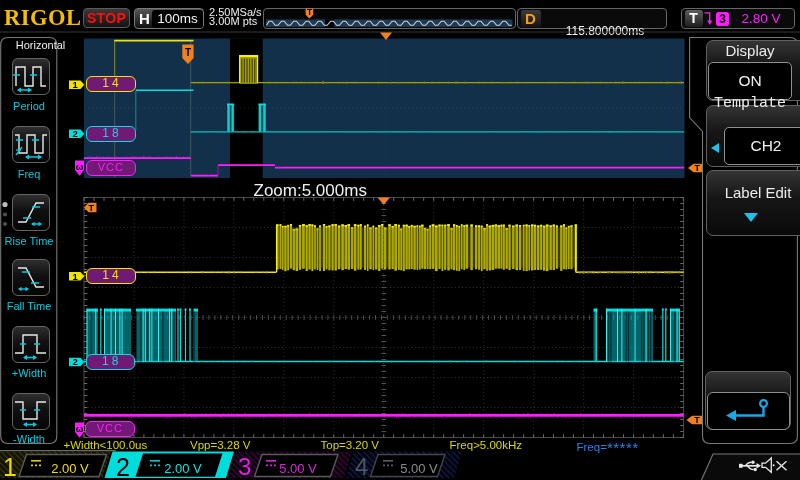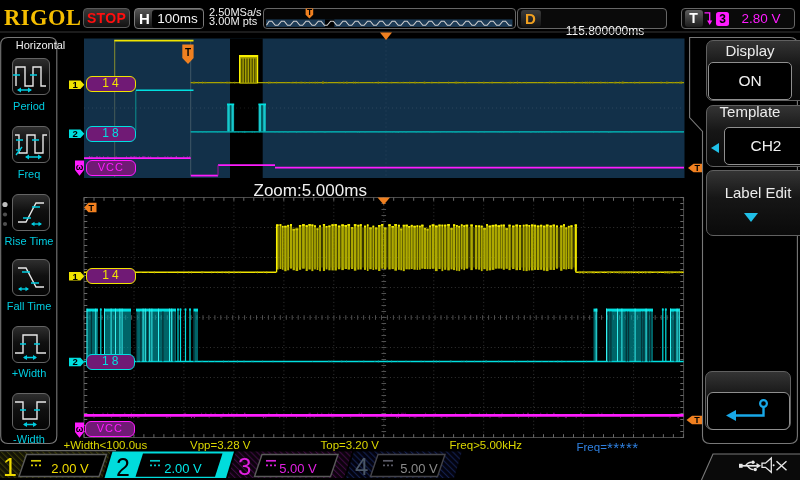--- a/index.html
+++ b/index.html
@@ -539,21 +539,21 @@
 <div class="meas" style="left:63.5px;">+Width&lt;100.0us</div>
 <div class="meas" style="left:190px;">Vpp=3.28&nbsp;V</div>
 <div class="meas" style="left:320.5px;">Top=3.20&nbsp;V</div>
 <div class="meas" style="left:449.5px;">Freq&gt;5.00kHz</div>
 <div class="meas" style="left:576.5px;color:#2F80E0;">Freq=<span style="font-size:15px;letter-spacing:0.5px;vertical-align:-2.5px;">*****</span></div>
 
 <div class="mbtn" style="top:40px;height:61px;"></div>
 <div class="mbtn" style="top:105px;height:62px;"></div>
 <div class="mlabel" style="top:41.5px;">Display</div>
 <div class="vbox" style="top:61.5px;">ON</div>
-<div class="mlabel" style="top:103px;">Template</div>
+<div class="mlabel" style="top:95px;font-family:Liberation Mono, monospace;">Template</div>
 <div class="vbox" style="top:127px;margin-left:16px;">CH2</div>
 <div class="abs" style="left:711px;top:142.5px;width:0;height:0;border-top:5.5px solid transparent;border-bottom:5.5px solid transparent;border-right:8px solid #20C0E8;"></div>
 <div class="mbtn" style="top:170px;height:66px;">
   <div style="position:absolute;top:13px;width:100%;text-align:center;color:#ECECEC;font-size:15px;">Label&nbsp;Edit</div>
   <div style="position:absolute;left:37px;top:42px;width:0;height:0;border-left:7px solid transparent;border-right:7px solid transparent;border-top:9px solid #20C0E8;"></div>
 </div>
 <div class="mbtn" style="left:705px;top:371px;width:86px;height:59px;border-radius:7px;"></div>
 <div class="vbox" style="left:707px;top:391.5px;width:83px;height:38px;border-radius:6px;"></div>
 <svg class="abs" style="left:707px;top:391.5px" width="83" height="38" viewBox="0 0 83 38">
 <circle cx="56.5" cy="11.5" r="3.4" fill="none" stroke="#18A8E8" stroke-width="2.2"></circle>

